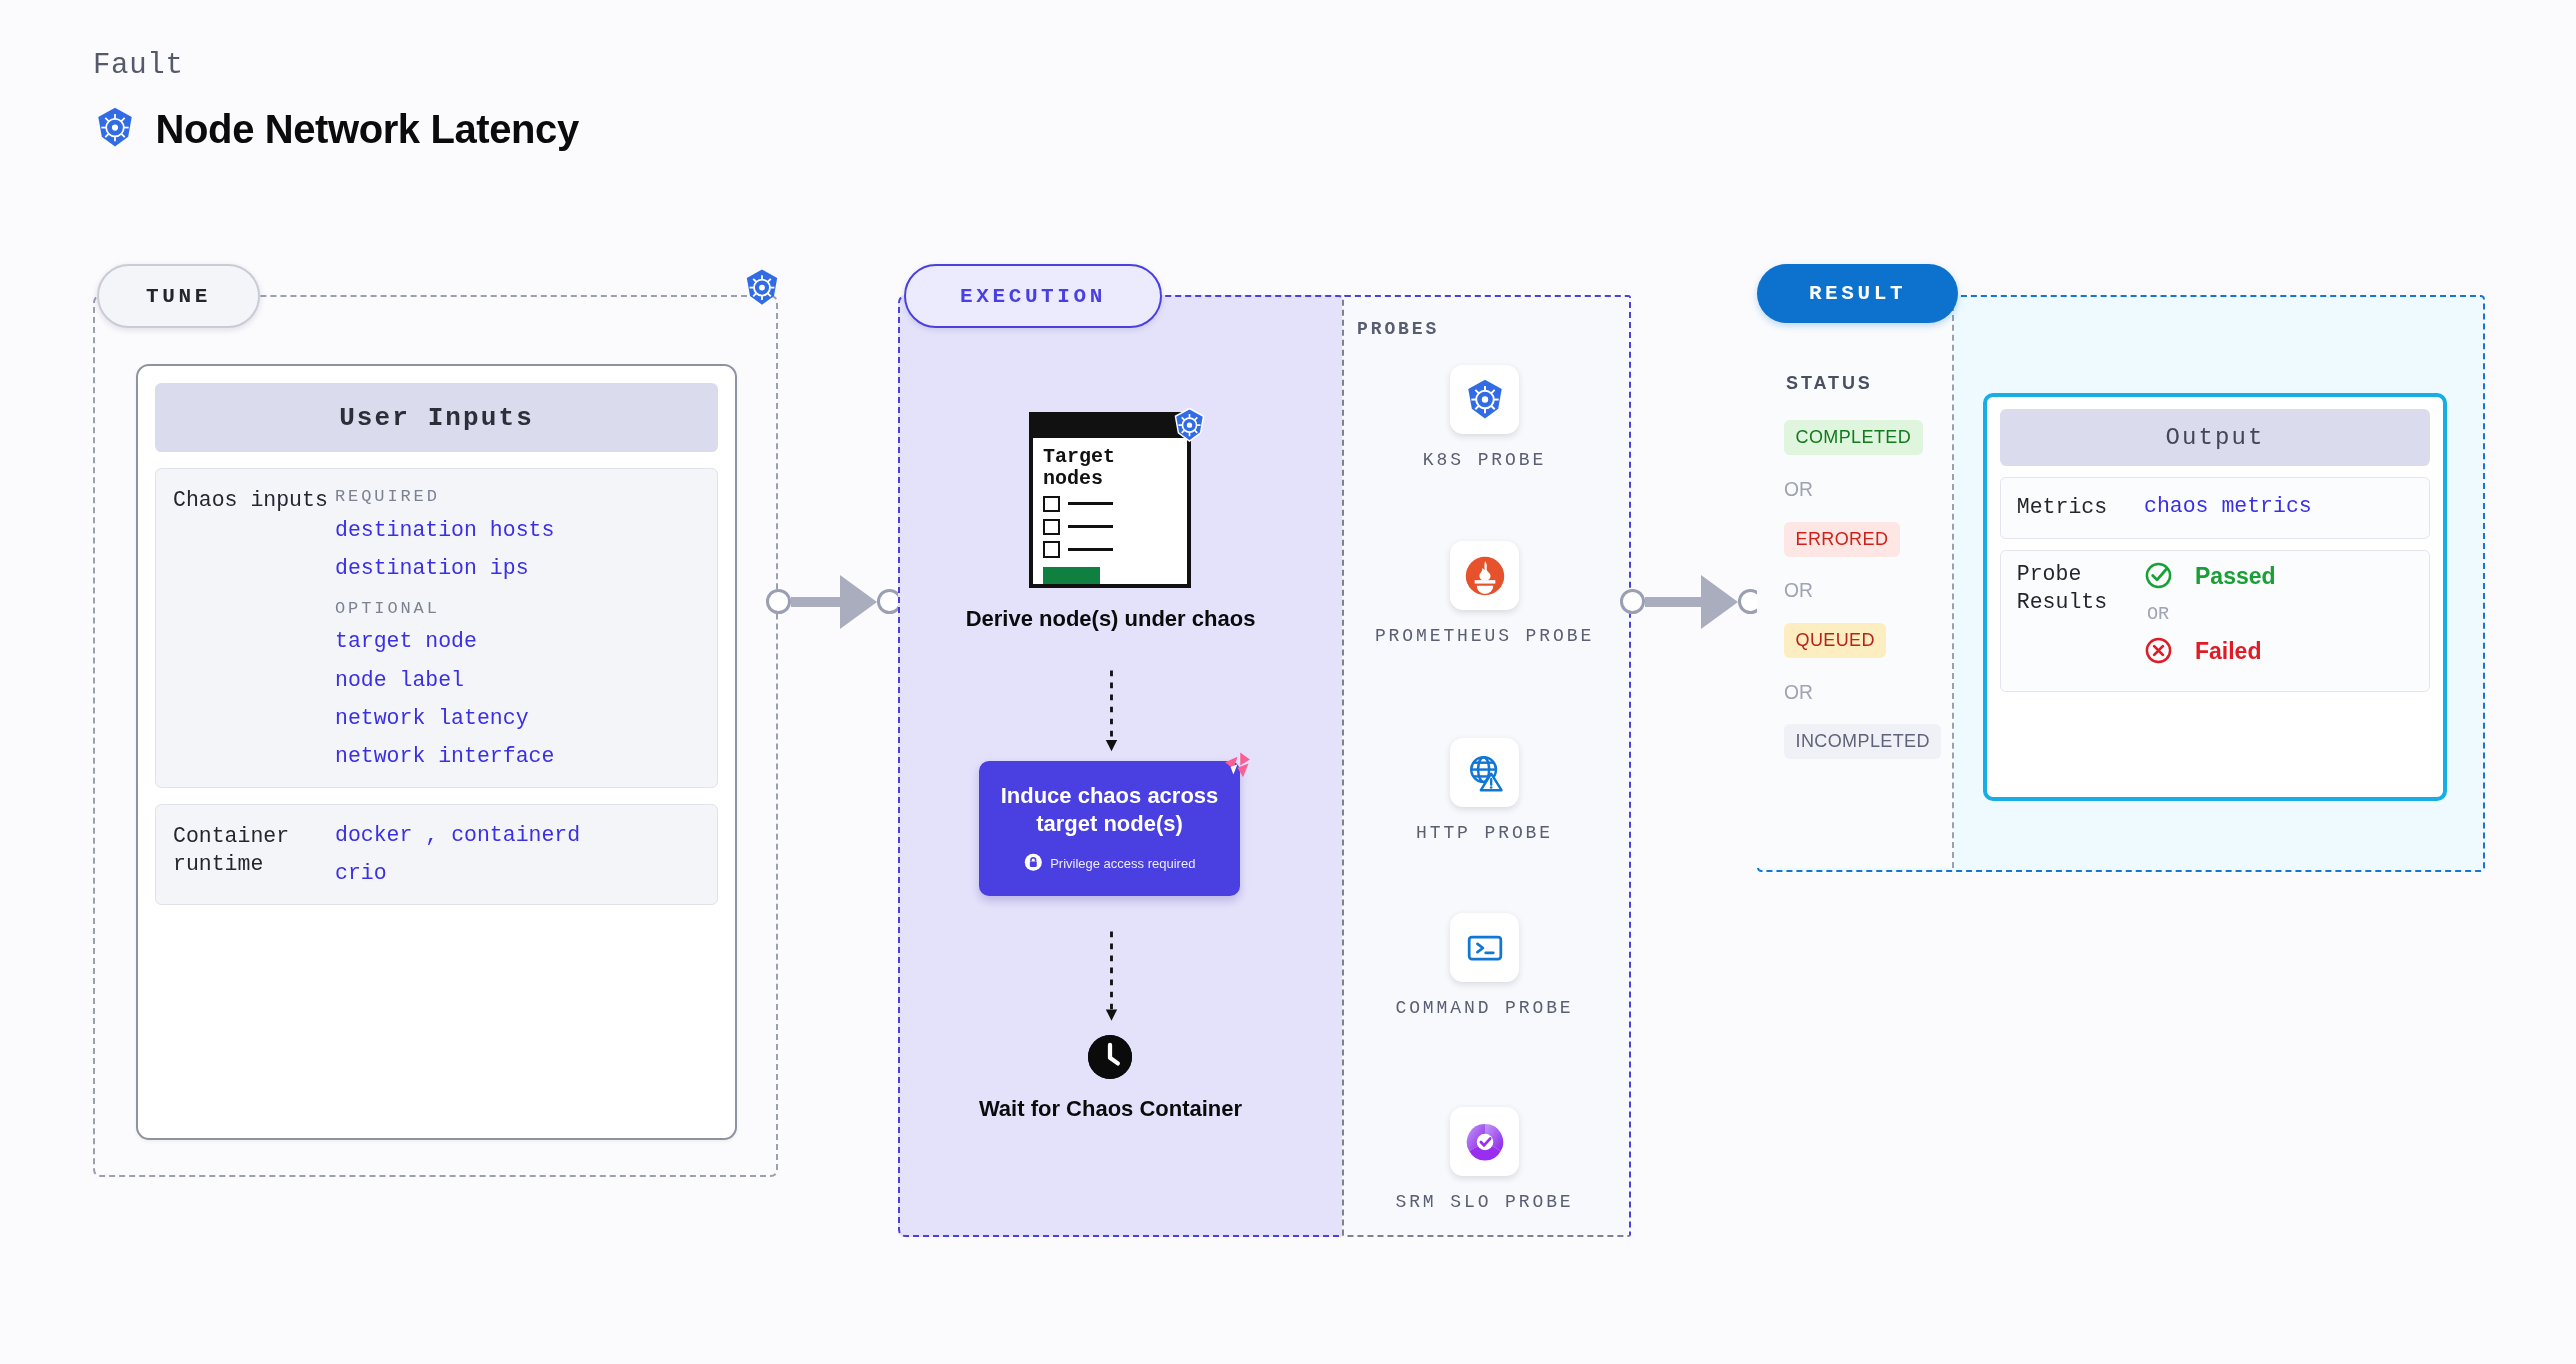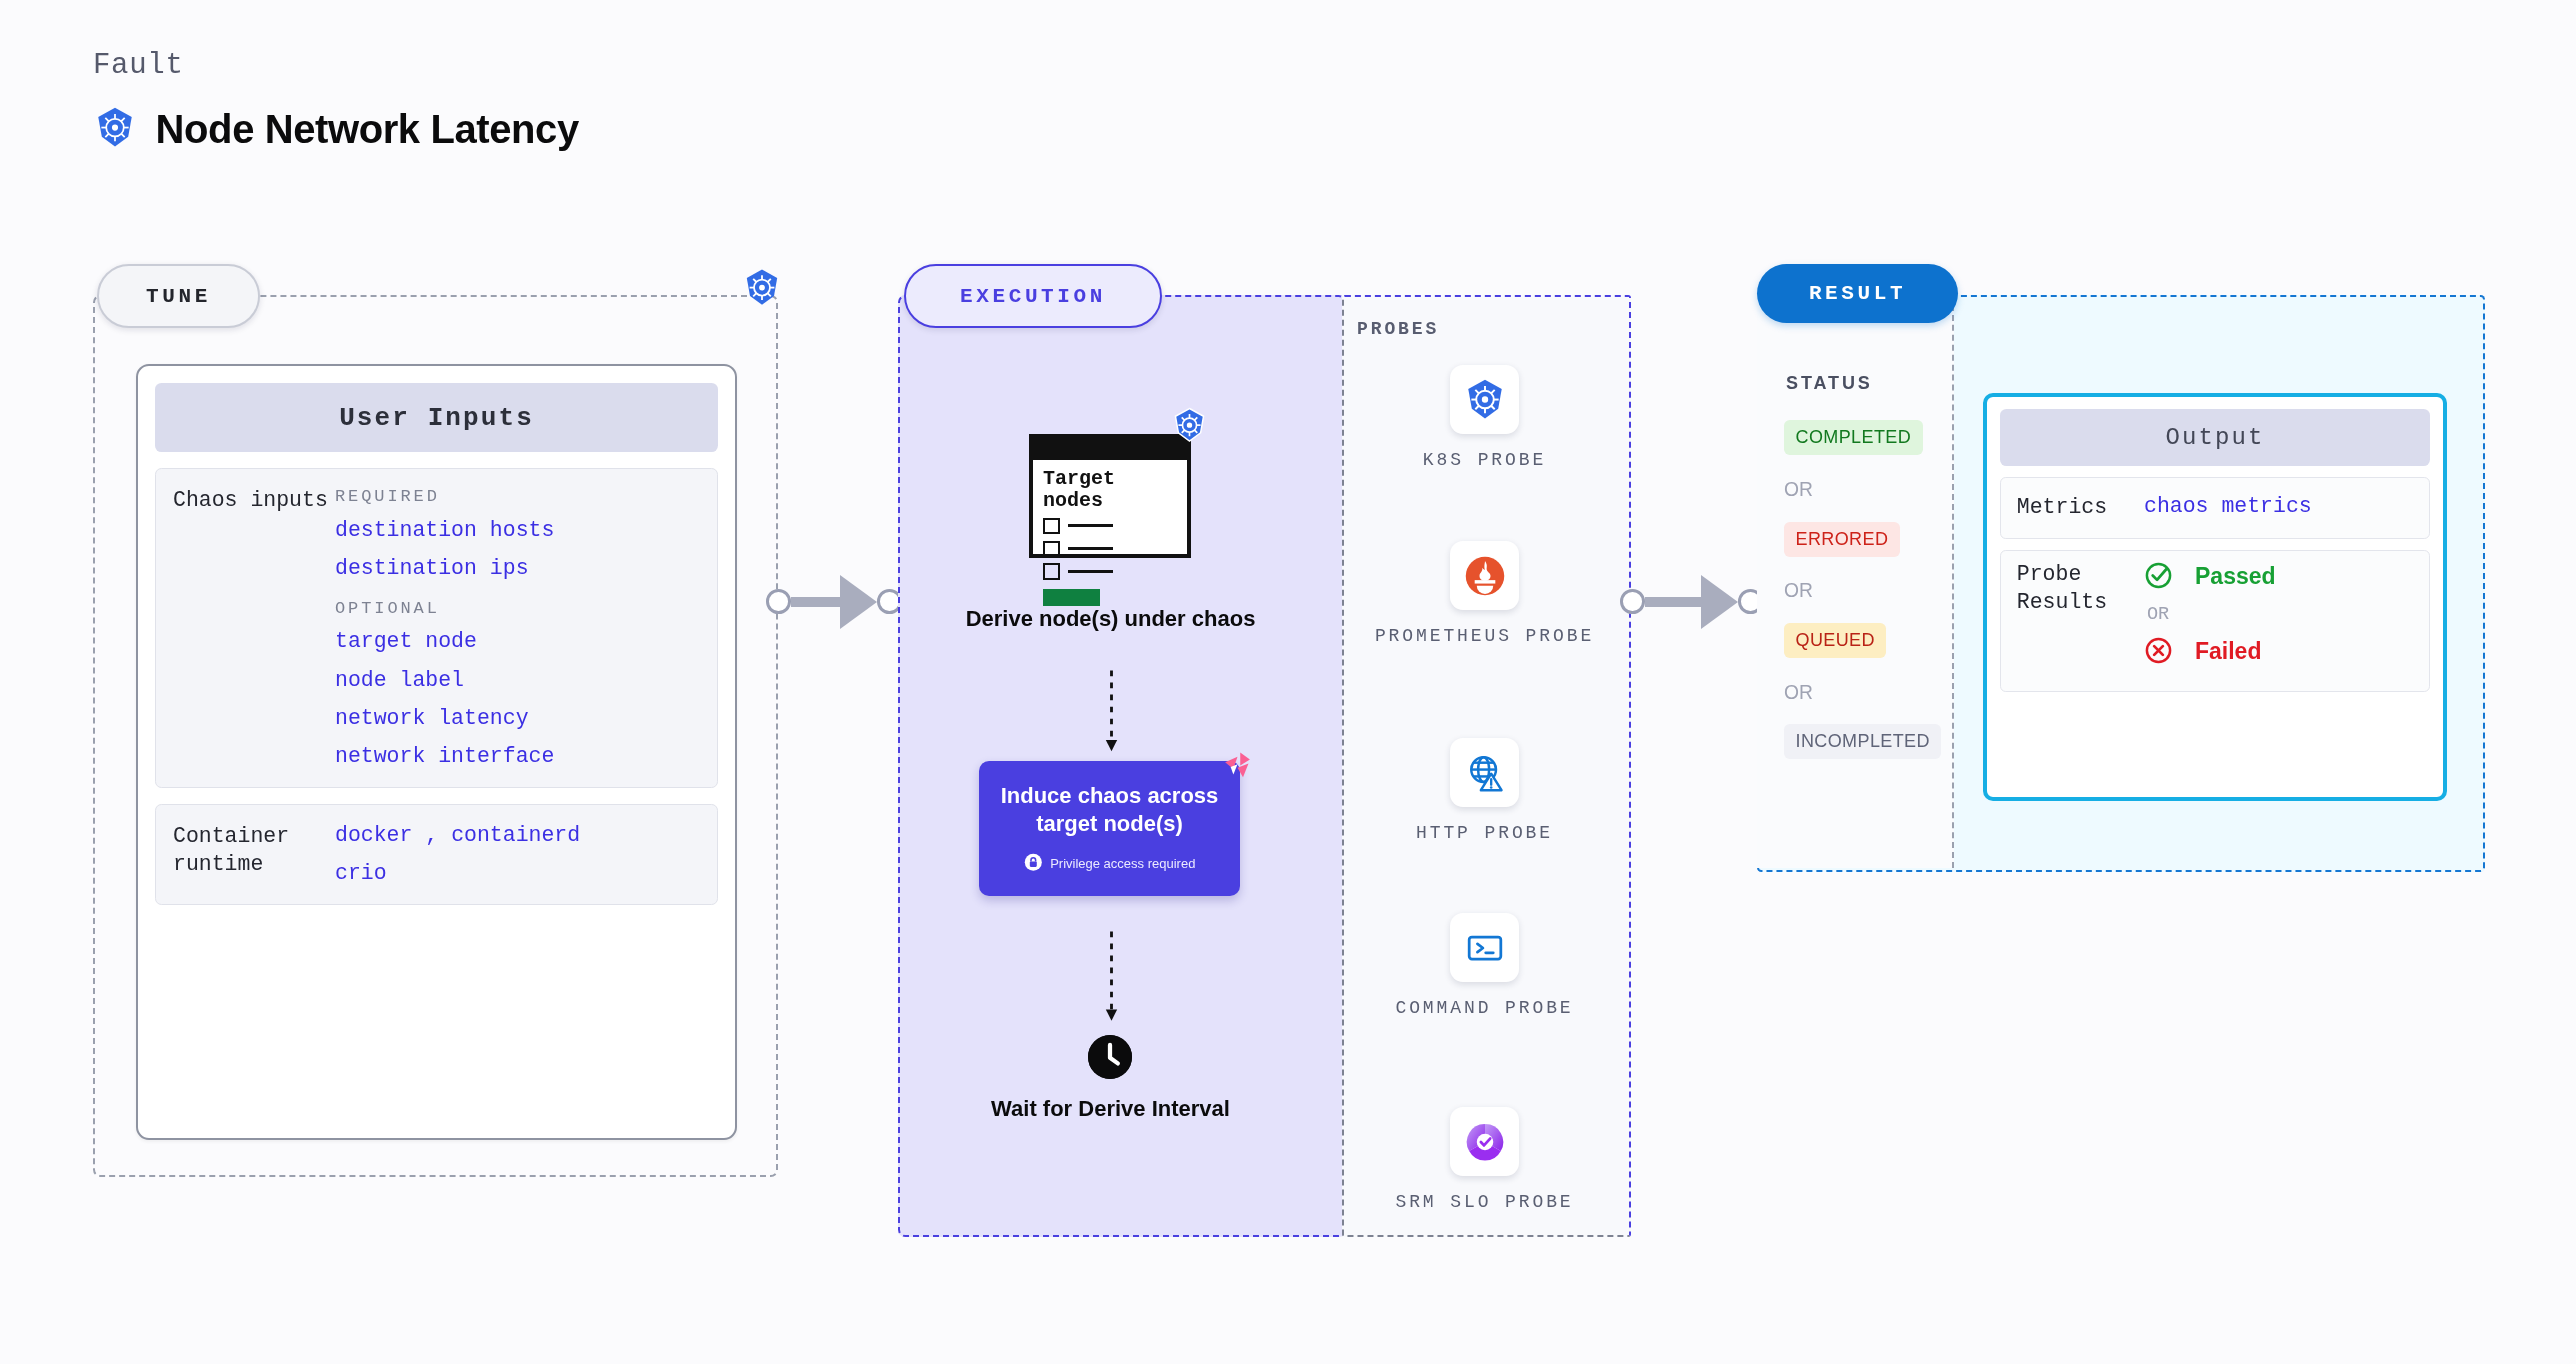--- a/index.html
+++ b/index.html
@@ -95,21 +95,21 @@
     border-radius:2.9px;background:#f8f9fc;
   }
   #probes-title{
     position:absolute;left:1357px;top:319px;
     font-family:"Liberation Mono",monospace;font-size:18px;
     color:#585d70;letter-spacing:2.9px;font-weight:bold;
   }
 
   
   #doc-card{
-    position:absolute;left:1029px;top:434px;width:162px;height:124px;
+    position:absolute;left:1029px;top:412px;width:162px;height:176px;
     background:#fff;border:4.3px solid #111;box-sizing:border-box;
   }
   #doc-bar{height:21.5px;background:#111;}
   #doc-body{padding:8.6px 0 0 10px;}
   #doc-title{
     font-family:"Liberation Mono",monospace;font-weight:bold;
     font-size:20px;line-height:1.08;color:#111;
   }
   .doc-line{display:flex;align-items:center;gap:8.6px;margin-top:6.4px;}
   .doc-chk{width:16.5px;height:16.5px;border:2.9px solid #111;box-sizing:border-box;}
@@ -380,21 +380,21 @@
   <line x1="12" y1="0" x2="12" y2="110" stroke="#111" stroke-width="4" stroke-dasharray="8 9"></line>
   <polygon points="4,110 20,110 12,126" fill="#111"></polygon>
 </svg>
 
 <div id="clock">
   <svg width="44" height="44" viewBox="0 0 62 62">
     <circle cx="31" cy="31" r="31" fill="#0b0b0c"></circle>
     <path d="M31 14 V32 L42 40" stroke="#fff" stroke-width="6" fill="none" stroke-linecap="round" stroke-linejoin="round"></path>
   </svg>
 </div>
-<div id="wait-label">Wait for Derive Interval</div>
+<div id="wait-label">Wait for Chaos Container</div>
 
 <div class="probe" style="left:1342px;top:365px;">
   <div class="probe-ico">
     <svg width="44" height="44" viewBox="0 0 100 100">
       <polygon points="50,4 88,25 80,70 50,92 20,70 12,25" fill="#326ce5"></polygon>
       <g stroke="#fff" stroke-width="4.5" fill="none">
         <circle cx="50" cy="49" r="20"></circle>
           <circle cx="50" cy="49" r="5" fill="#fff"></circle>
         <line x1="50" y1="18" x2="50" y2="29"></line>
           <line x1="50" y1="69" x2="50" y2="80"></line>

